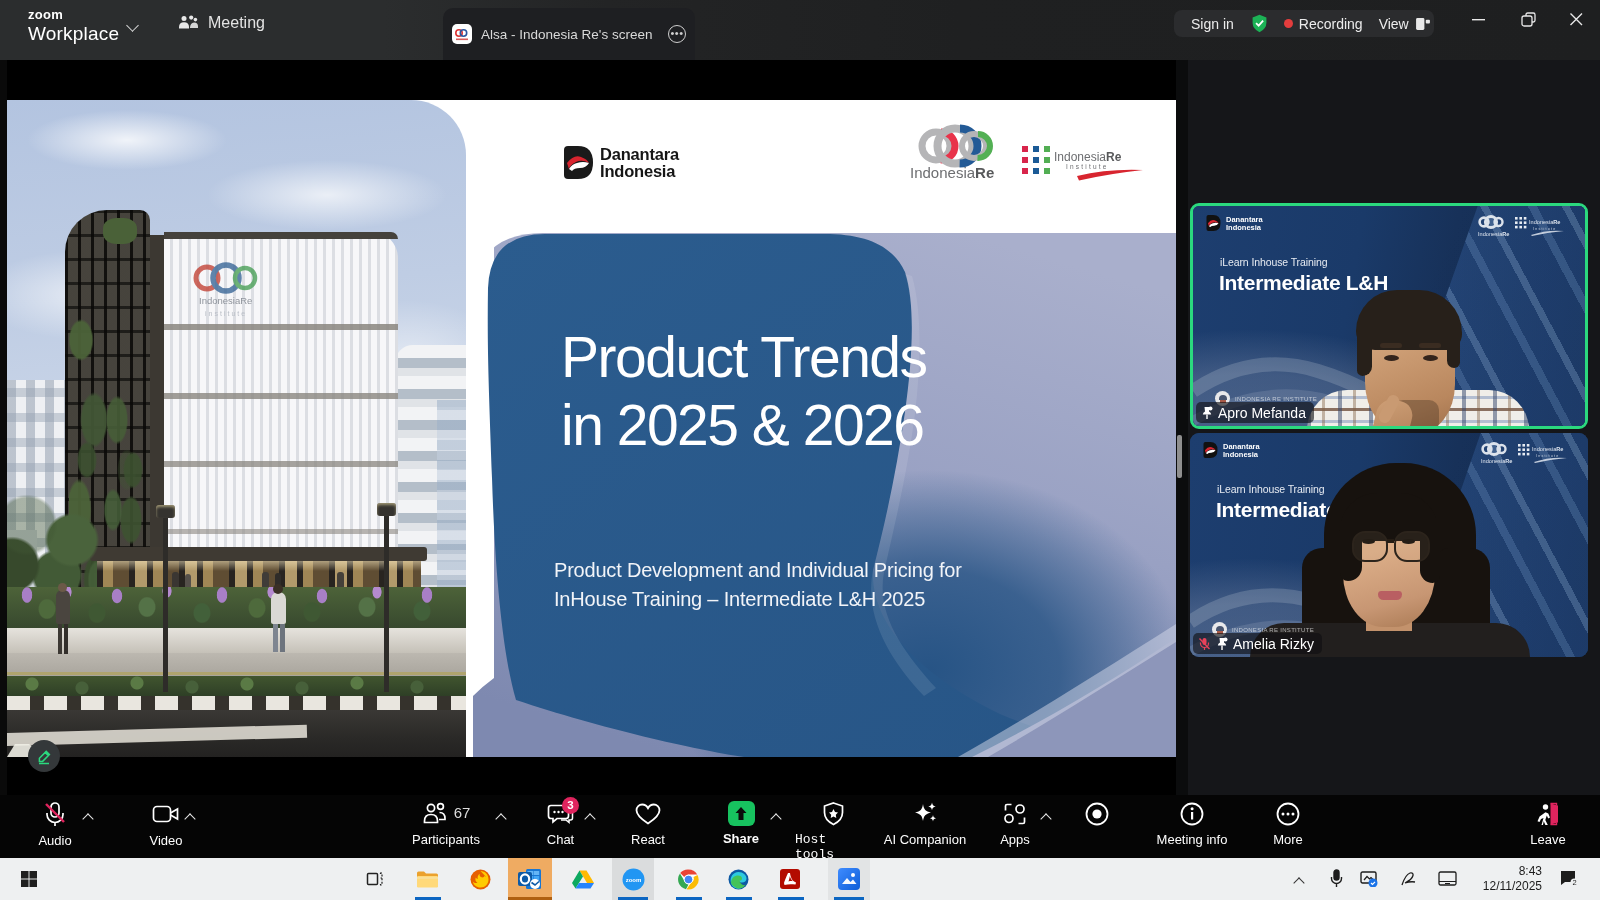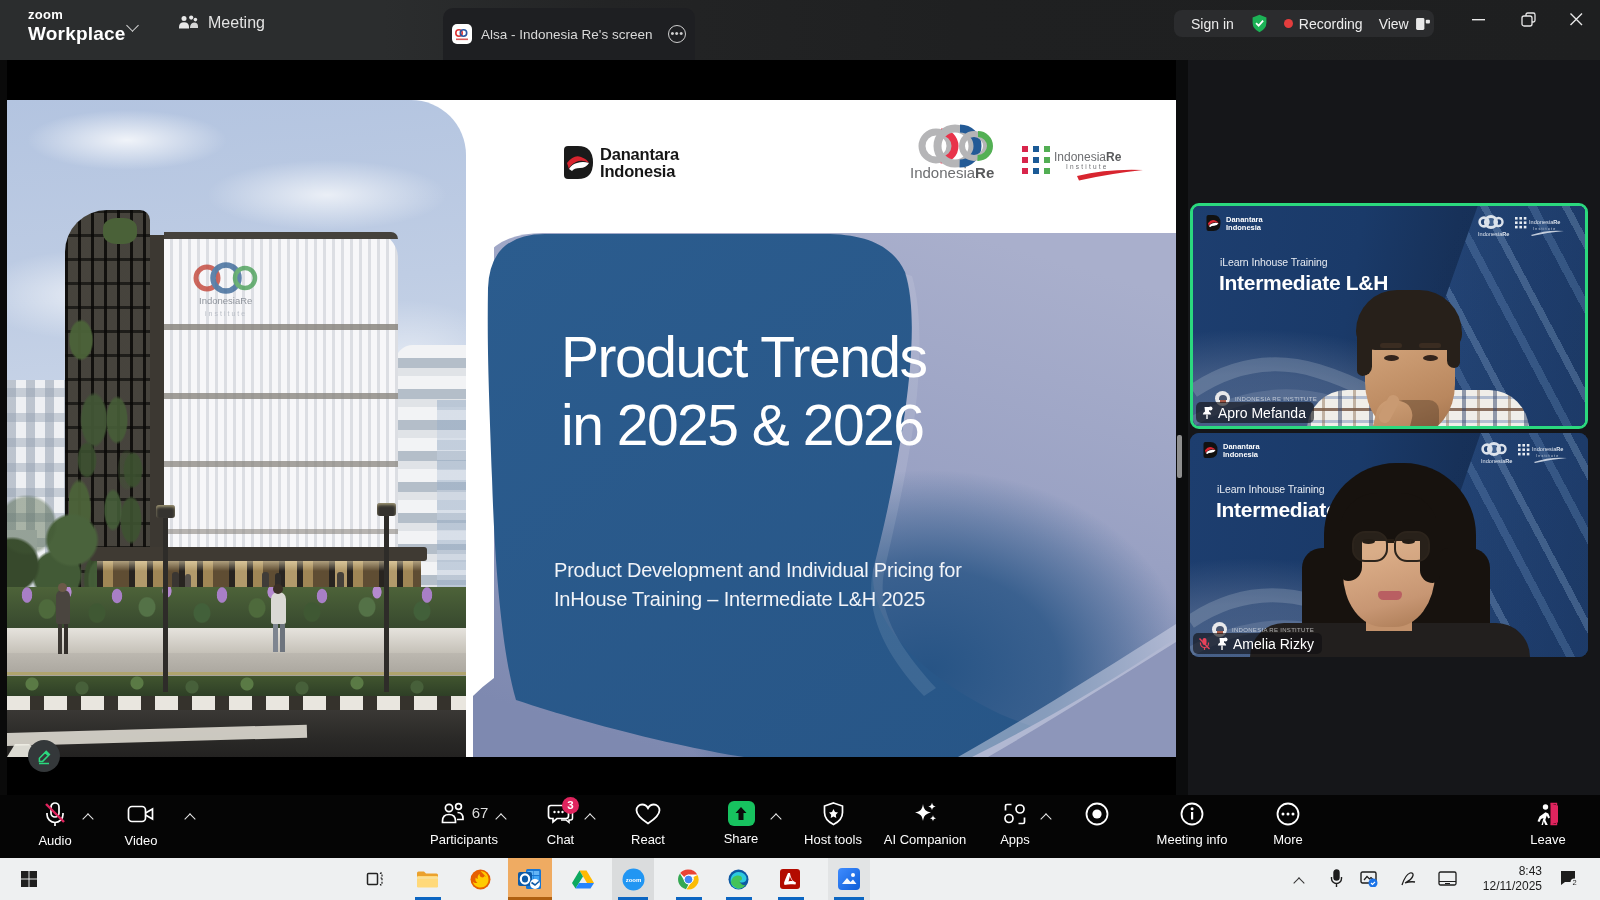--- a/index.html
+++ b/index.html
@@ -5,21 +5,21 @@
 * { margin:0; padding:0; box-sizing:border-box; }
 html,body { width:1600px; height:900px; overflow:hidden; background:#000; font-family:"Liberation Sans", sans-serif; }
 #root { position:relative; width:1600px; height:900px; }
 .abs { position:absolute; }
 
 
 #topbar { position:absolute; left:0; top:0; width:1600px; height:60px;
   background:linear-gradient(to right,#2b2d2e 0%,#2b2d2e 24%,#232425 38%,#1f2021 60%,#1e1f20 100%); }
 #zoomwp { position:absolute; left:28px; top:7px; color:#fff; }
 #zoomwp .z1 { font-size:13px; font-weight:bold; letter-spacing:.3px; }
-#zoomwp .z2 { font-size:19px; margin-top:1px; letter-spacing:.2px;font-weight:bold; }
+#zoomwp .z2 { font-size:19px; margin-top:1px; letter-spacing:.2px; }
 .chev { display:inline-block; width:9px; height:9px; border-right:1.6px solid #d8d8d8; border-bottom:1.6px solid #d8d8d8; transform:rotate(45deg); }
 #meetingtab { position:absolute; left:178px; top:14px; color:#e3e3e3; font-size:16px; display:flex; align-items:center; gap:9px; }
 #activetab { position:absolute; left:443px; top:8px; width:252px; height:52px; background:#1e1f22; border-radius:10px 10px 0 0; display:flex; align-items:center; }
 #activetab .appic { width:20px; height:20px; background:#fff; border-radius:5px; margin-left:9px; position:relative; }
 #activetab .tabtxt { color:#d9d9d9; font-size:13.5px; margin-left:9px; white-space:nowrap; }
 #activetab .dots { margin-left:auto; margin-right:9px; width:18px; height:18px; border:1.4px solid #cfcfcf; border-radius:50%; color:#cfcfcf; font-size:11px; line-height:14px; text-align:center; letter-spacing:.5px; }
 #rcluster { position:absolute; left:1174px; top:10px; width:260px; height:27px; white-space:nowrap; background:#2b2c2e; border-radius:8px; display:flex; align-items:center; color:#ececec; font-size:14px; }
 #rcluster svg, #rcluster span { flex:none; }
 .winbtn { position:absolute; top:14px; color:#e8e8e8; font-size:16px; }
 
@@ -507,32 +507,32 @@
           <g fill="none" stroke="#fff" stroke-width="1.7">
             <rect x="9" y="2" width="8" height="14" rx="4"></rect>
             <path d="M5 12 v1.5 a8 8 0 0 0 16 0 V12 M13 21.5 V25"></path>
           </g>
           <path d="M4 3 L22 21" stroke="#e0245e" stroke-width="2.4"></path>
         </svg>
       <div class="lbl">Audio</div>
     </div>
     <span class="tchev" style="left:84px;"></span>
 
-    <div class="tbi" style="left:116px;width:50px;">
+    <div class="tbi" style="left:141px;width:50px;">
       <svg width="28" height="27" viewBox="0 0 28 24">
           <g fill="none" stroke="#fff" stroke-width="1.7">
             <rect x="1.5" y="4" width="17" height="15" rx="3.5"></rect>
             <path d="M18.5 12.5 L25.5 16.5 V6.5 L18.5 10.5"></path>
           </g>
         </svg>
       <div class="lbl">Video</div>
     </div>
     <span class="tchev" style="left:186px;"></span>
 
-    <div class="tbi" style="left:424px;width:80px;">
+    <div class="tbi" style="left:406px;width:80px;">
       <div style="display:flex;align-items:flex-start;gap:7px;">
           <svg width="25" height="26" viewBox="0 0 25 26">
             <g fill="none" stroke="#fff" stroke-width="1.7">
               <circle cx="9" cy="7" r="3.6"></circle>
               <path d="M2.5 20 Q2.5 13.5 9 13.5 Q15.5 13.5 15.5 20 V21.5 H2.5 Z"></path>
               <circle cx="18.5" cy="5.5" r="2.9"></circle>
               <path d="M17.5 11.5 Q23 11.5 23 17.5 V18.5 H17"></path>
             </g>
           </svg>
           <span style="font-size:15px;color:#ddd;margin-top:3px;">67</span>
@@ -558,31 +558,31 @@
     </div>
     <span class="tchev" style="left:586px;"></span>
 
     <div class="tbi" style="left:623px;width:50px;">
       <svg width="28" height="26" viewBox="0 0 28 26">
           <path d="M14 22.5 C7 18 2.5 14 2.5 9.3 C2.5 5.8 5.2 3.5 8.2 3.5 C10.6 3.5 12.8 5 14 7.2 C15.2 5 17.4 3.5 19.8 3.5 C22.8 3.5 25.5 5.8 25.5 9.3 C25.5 14 21 18 14 22.5 Z" fill="none" stroke="#fff" stroke-width="1.8"></path>
         </svg>
       <div class="lbl">React</div>
     </div>
 
-    <div class="tbi" style="left:716px;width:50px;">
+    <div class="tbi" style="left:716px;width:50px;font-weight:bold;">
       <div style="width:27px;height:25px;background:#17c25f;border-radius:6px;display:flex;align-items:center;justify-content:center;">
           <svg width="14" height="15" viewBox="0 0 14 15">
             <path d="M7 1 L12.5 7 H9.5 V14 H4.5 V7 H1.5 Z" fill="#0b0b0b"></path>
           </svg>
         </div>
       <div class="lbl">Share</div>
     </div>
     <span class="tchev" style="left:772px;"></span>
 
-    <div class="tbi" style="left:795px;width:76px;">
+    <div class="tbi" style="left:795px;width:76px;font-family:Liberation Mono, monospace;">
       <svg width="25" height="26" viewBox="0 0 25 26">
           <path d="M12.5 2 L21.5 5 V11.5 Q21.5 19 12.5 23.5 Q3.5 19 3.5 11.5 V5 Z" fill="none" stroke="#fff" stroke-width="1.7"></path>
           <path d="M12.5 8 L14 11 L17 11.5 L14.8 13.7 L15.3 17 L12.5 15.4 L9.7 17 L10.2 13.7 L8 11.5 L11 11 Z" fill="#fff"></path>
         </svg>
       <div class="lbl">Host tools</div>
     </div>
 
     <div class="tbi" style="left:872px;width:106px;">
       <svg width="28" height="26" viewBox="0 0 28 26">
           <path d="M12 3 C12.8 8.5 14.5 10.5 20 11.5 C14.5 12.8 12.8 14.8 12 20 C11.2 14.8 9.5 12.8 4 11.5 C9.5 10.5 11.2 8.5 12 3 Z" fill="#fff"></path>

